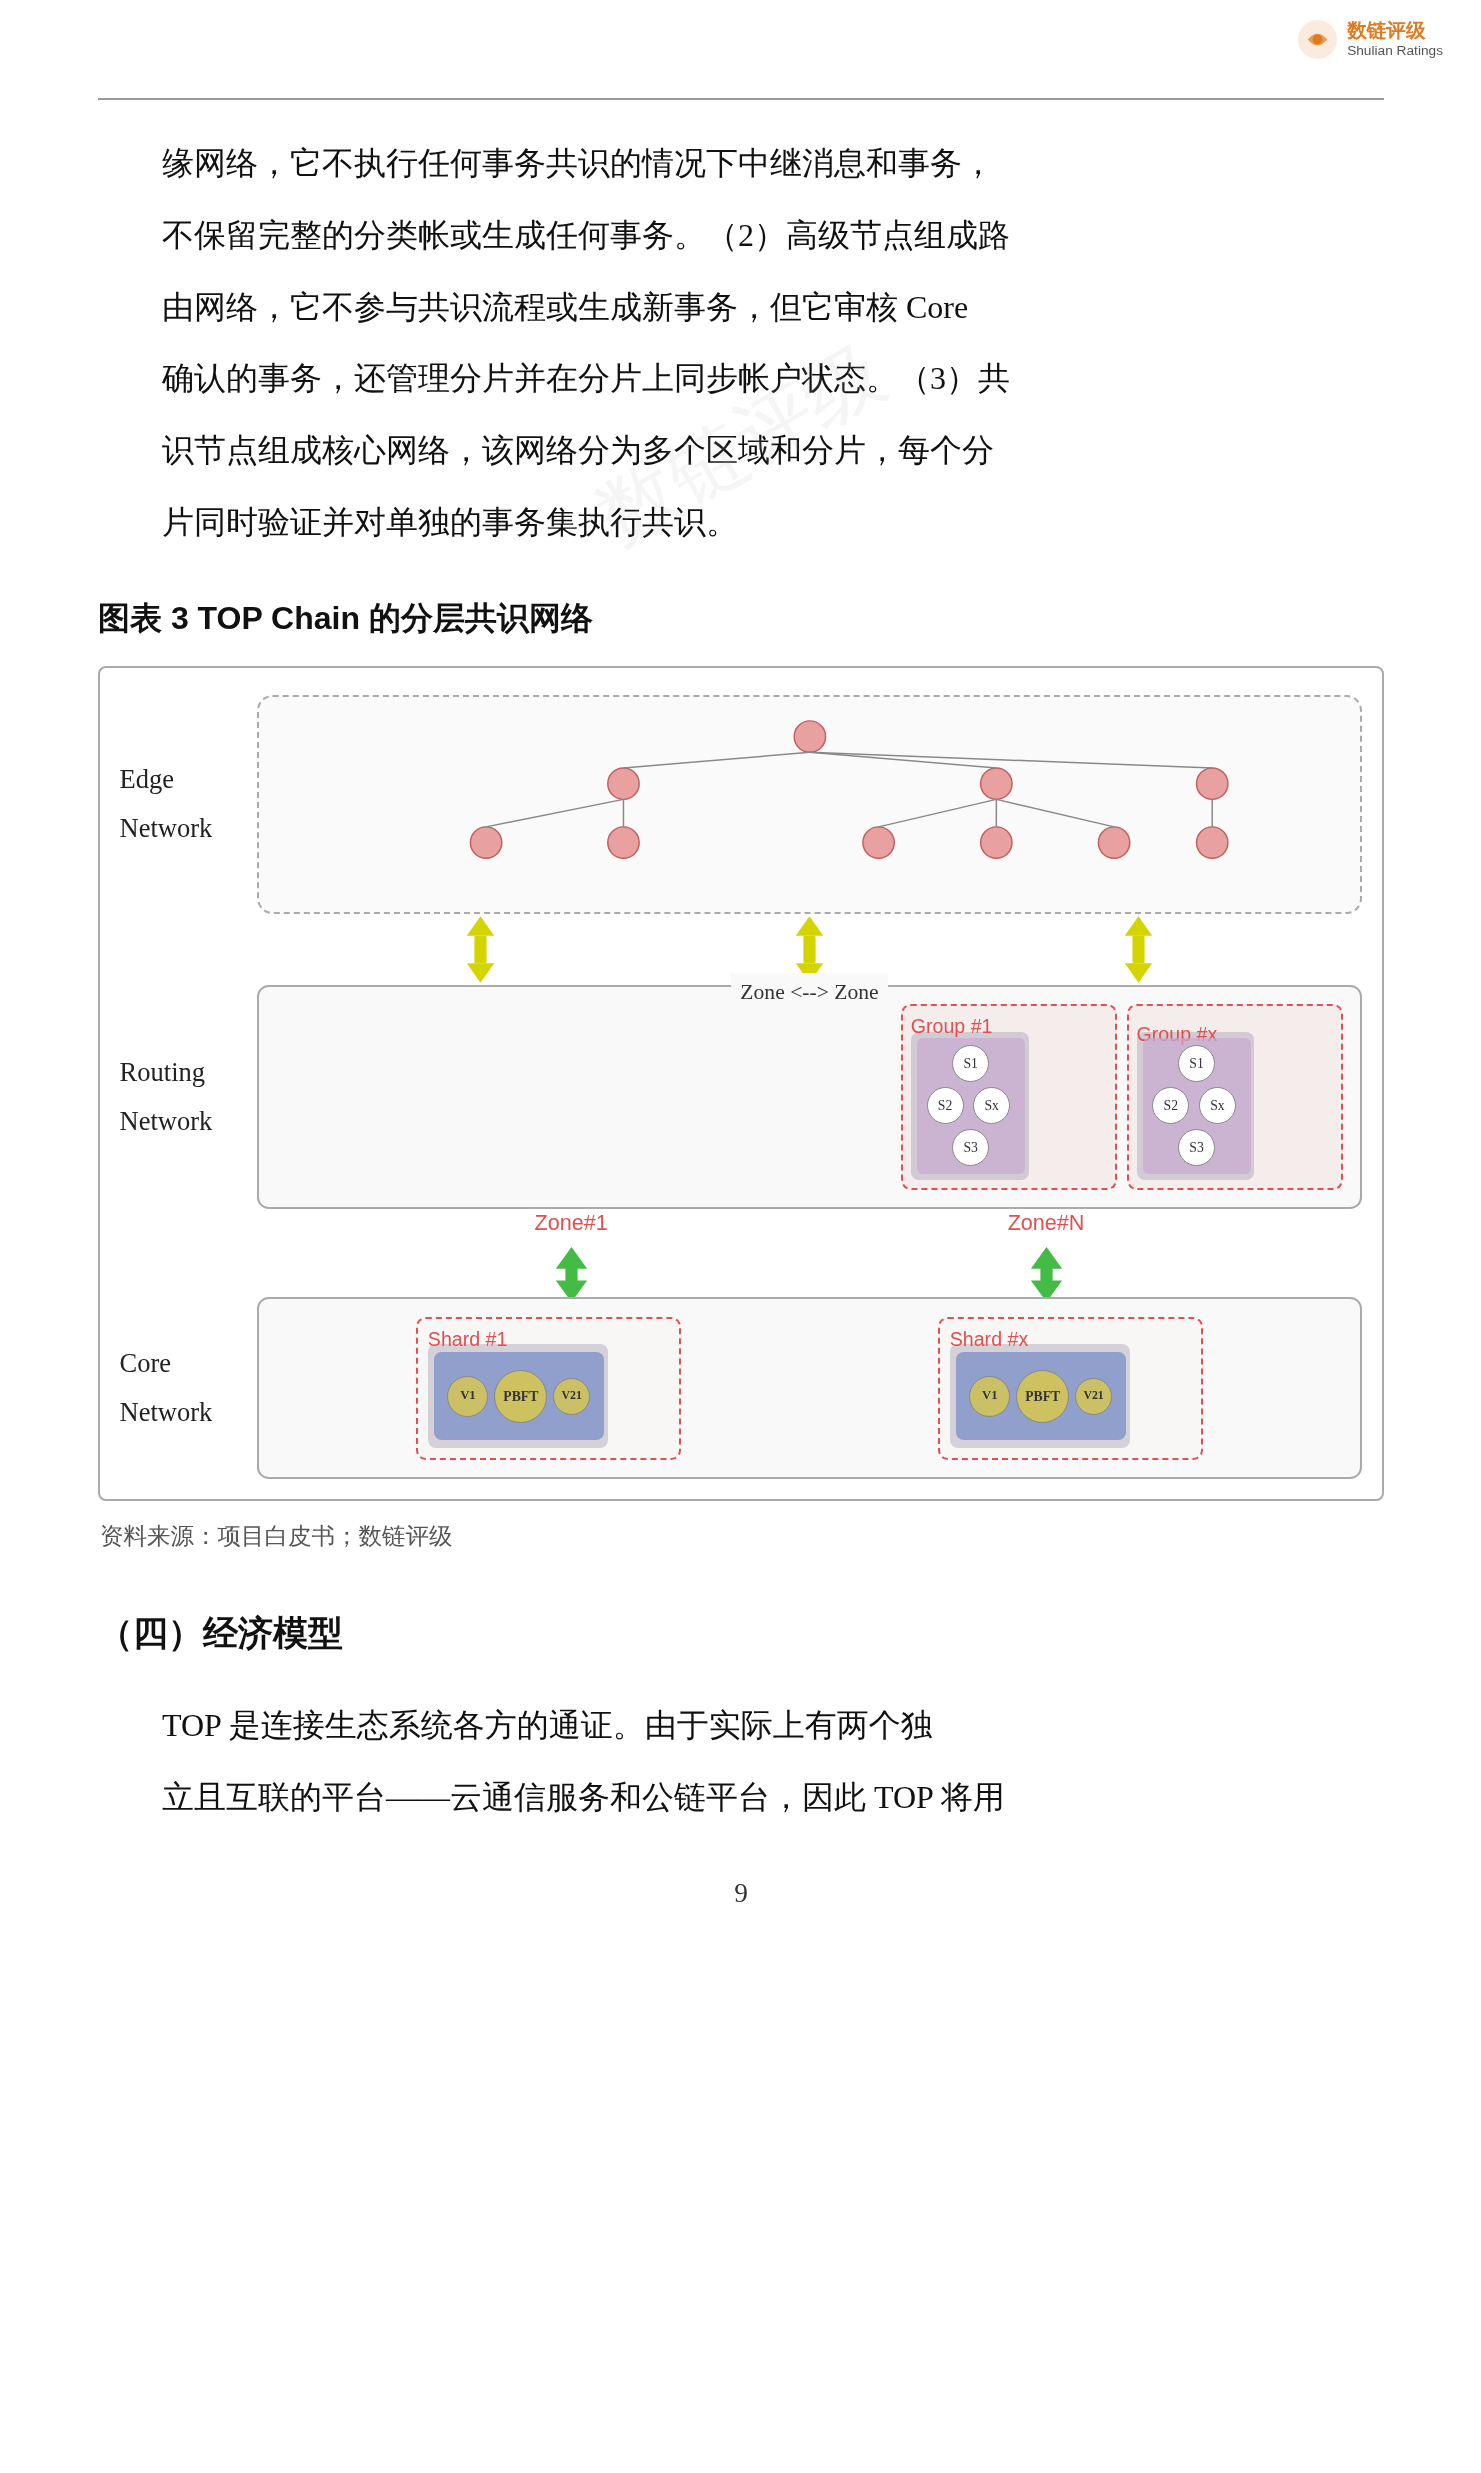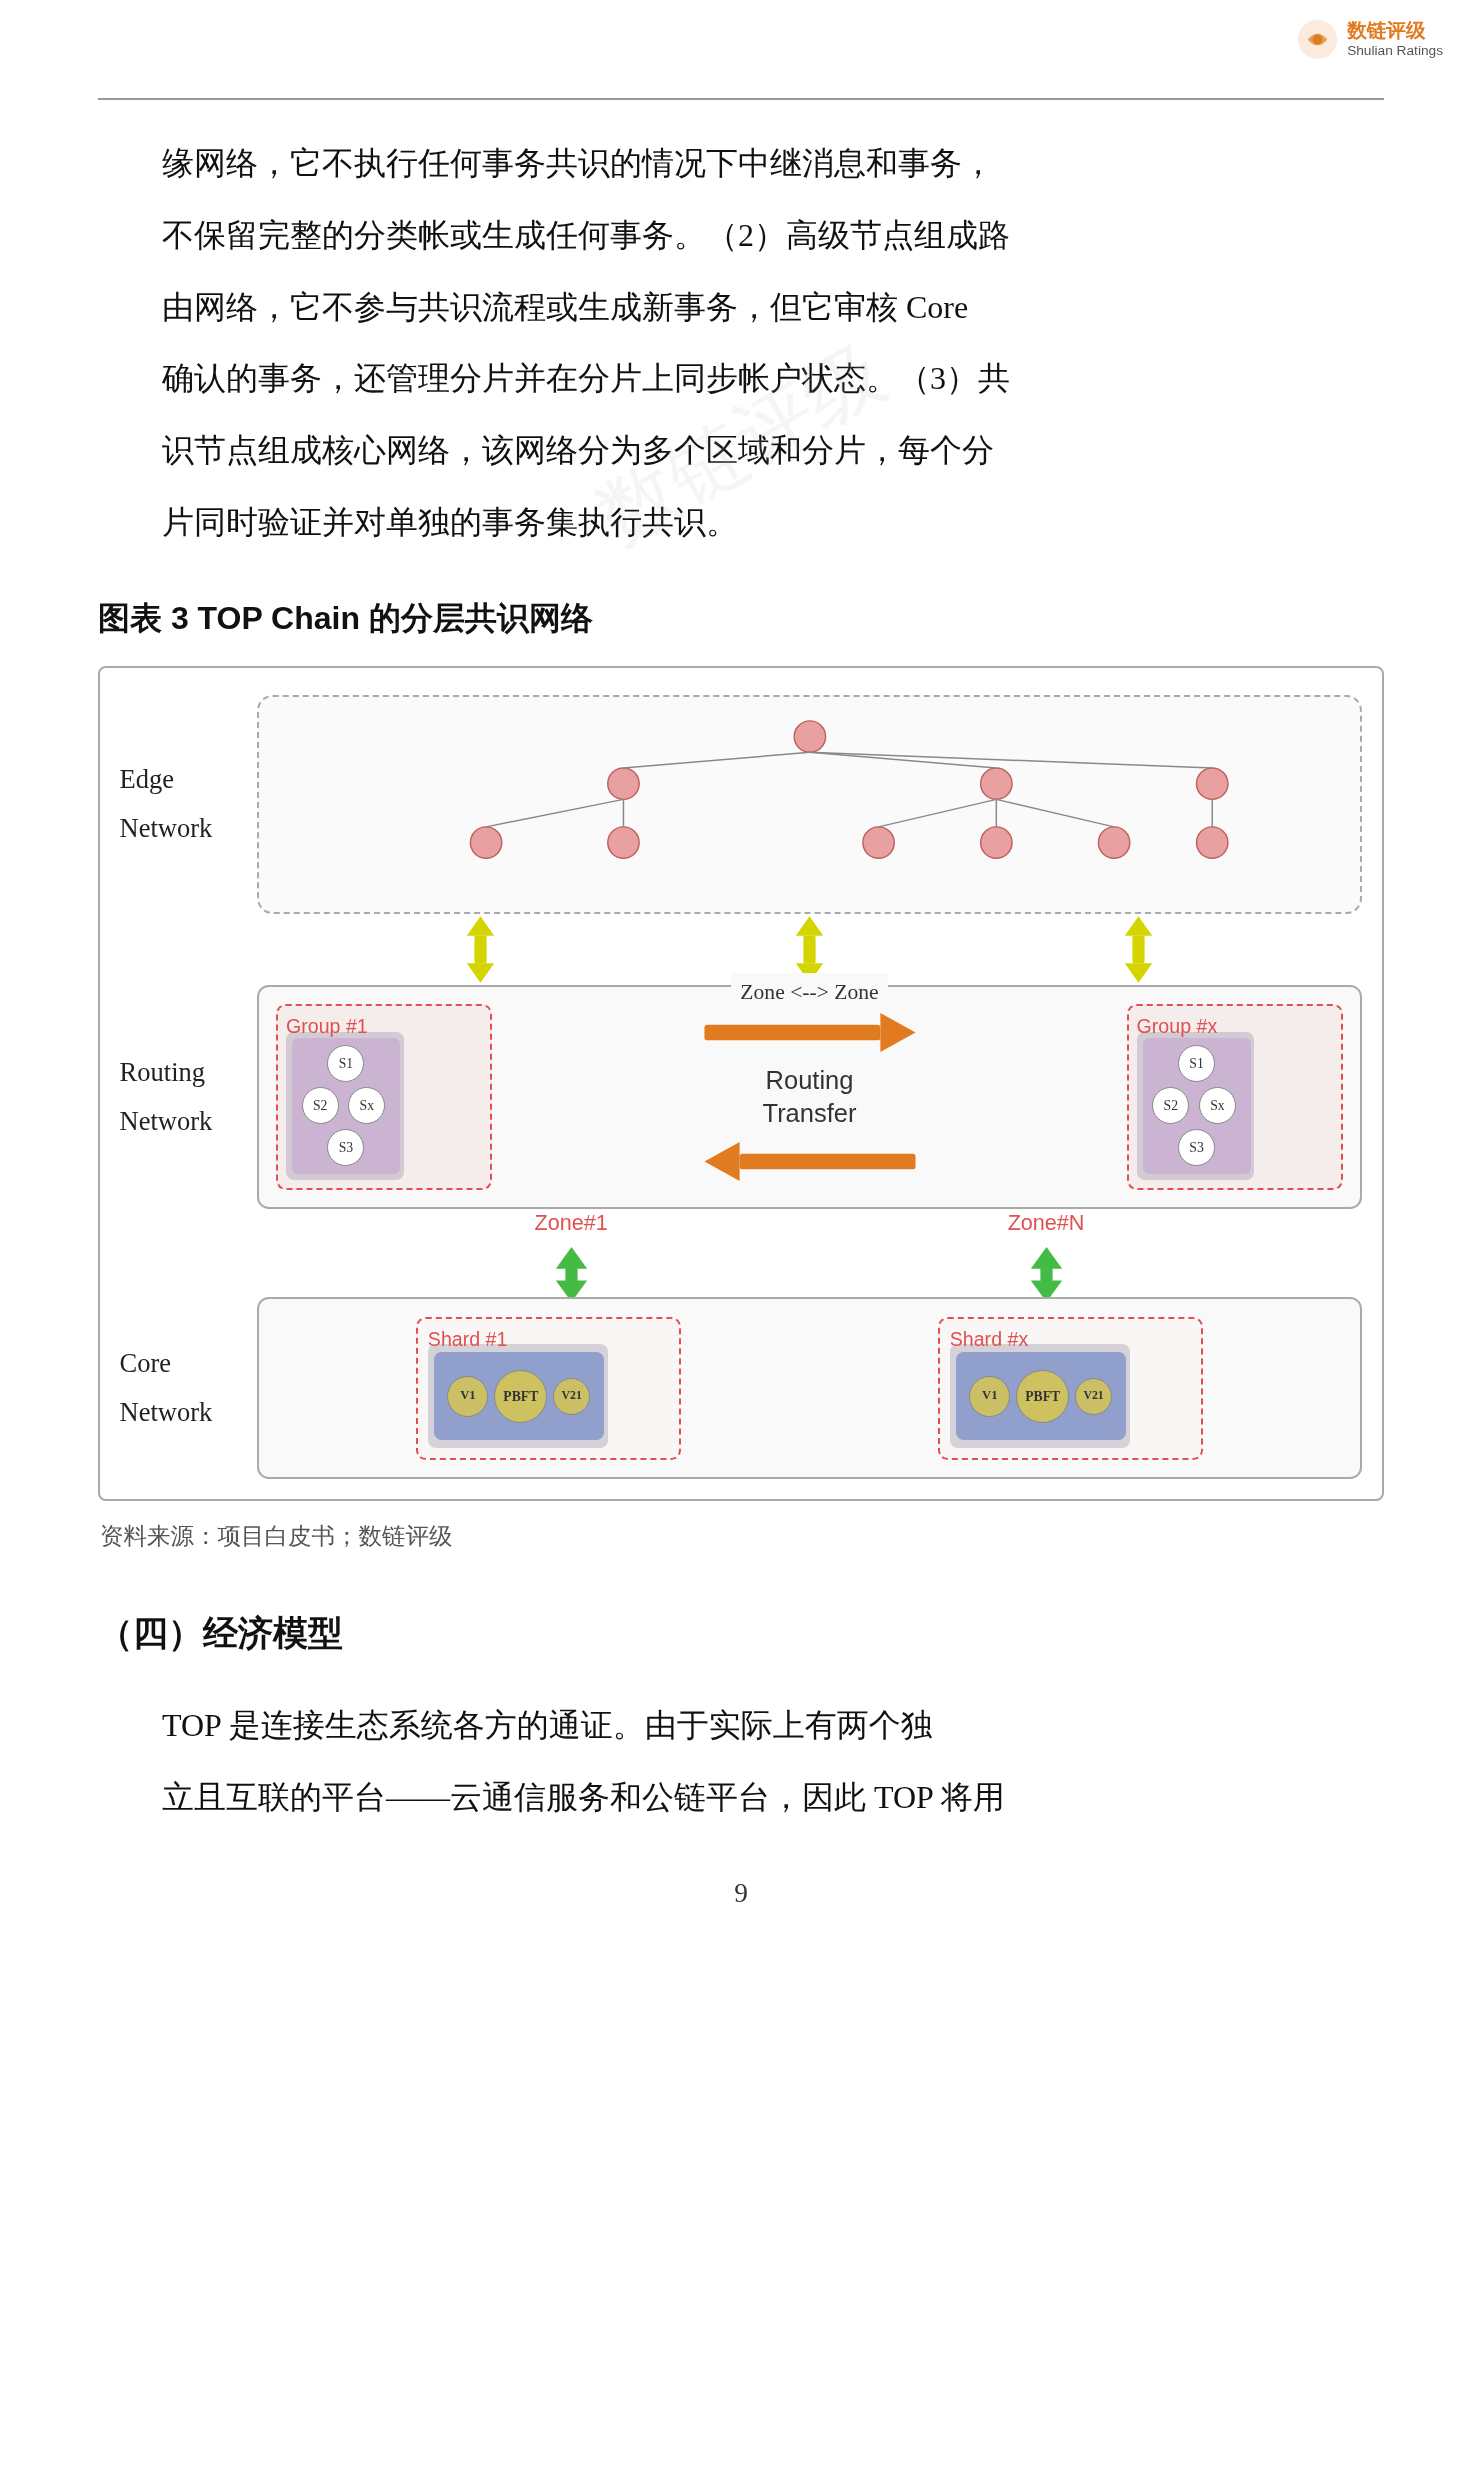--- a/index.html
+++ b/index.html
@@ -266,41 +266,23 @@
                   <div style="background:#fff; border:1.5px solid #888; border-radius:50%; width:37px; height:37px; display:flex; align-items:center; justify-content:center; font-size:13.7px; color:#333;">S2</div>
                   <div style="background:#fff; border:1.5px solid #888; border-radius:50%; width:37px; height:37px; display:flex; align-items:center; justify-content:center; font-size:13.7px; color:#333;">Sx</div>
                   <div style="grid-column:1/3; display:flex; justify-content:center;">
                     <div style="background:#fff; border:1.5px solid #888; border-radius:50%; width:37px; height:37px; display:flex; align-items:center; justify-content:center; font-size:13.7px; color:#333;">S3</div>
                   </div>
                 </div>
               </div>
             </div>
           </div>
 
-          <div style="display:flex; flex-direction:column; align-items:center; flex:1; gap:9.8px;">
-
-            <svg width="216" height="43" viewBox="0 0 220 44">
-              <defs>
-                <marker id="arrowR" markerWidth="10" markerHeight="7" refX="9" refY="3.5" orient="auto">
-                  <polygon points="0 0, 10 3.5, 0 7" fill="#e07b20"></polygon>
-                </marker>
-              </defs>
-              <rect x="2" y="14" width="180" height="16" fill="#e07b20" rx="3"></rect>
-              <polygon points="182,2 218,22 182,42" fill="#e07b20"></polygon>
-            </svg>
-            <div style="font-size:25.5px; color:#333; font-family:'SimHei',sans-serif; text-align:center; line-height:1.3;">Routing<br>Transfer</div>
-
-            <svg width="216" height="43" viewBox="0 0 220 44">
-              <polygon points="38,2 2,22 38,42" fill="#e07b20"></polygon>
-              <rect x="38" y="14" width="180" height="16" fill="#e07b20" rx="3"></rect>
-            </svg>
-          </div>
 
           <div style="border:2px dashed #e05050; border-radius:9.8px; padding:9.8px 7.8px 7.8px 7.8px; position:relative; background:rgba(220,160,160,0.15); min-width:216px;">
-            <span style="position:absolute; top:2px; left:7.8px; font-size:19.6px; color:#e05050; font-family:'SimHei',sans-serif;">Group #x</span>
+            <span style="position:absolute; top:10px; left:7.8px; font-size:19.6px; color:#e05050; font-family:'SimHei',sans-serif;">Group #x</span>
             <div style="margin-top:15.7px; display:flex; align-items:center;">
               <div style="background:rgba(160,155,175,0.4); border-radius:7.8px; padding:5.9px 3.9px 5.9px 5.9px; display:flex; align-items:center;">
                 <div style="background:rgba(200,170,210,0.7); border-radius:5.9px; padding:7.8px 9.8px; position:relative; display:grid; grid-template-columns:1fr 1fr; grid-template-rows:auto auto; gap:4.9px; min-width:108px;">
                   <div style="grid-column:1/3; display:flex; justify-content:center;">
                     <div style="background:#fff; border:1.5px solid #888; border-radius:50%; width:37px; height:37px; display:flex; align-items:center; justify-content:center; font-size:13.7px; color:#333;">S1</div>
                   </div>
                   <div style="background:#fff; border:1.5px solid #888; border-radius:50%; width:37px; height:37px; display:flex; align-items:center; justify-content:center; font-size:13.7px; color:#333;">S2</div>
                   <div style="background:#fff; border:1.5px solid #888; border-radius:50%; width:37px; height:37px; display:flex; align-items:center; justify-content:center; font-size:13.7px; color:#333;">Sx</div>
                   <div style="grid-column:1/3; display:flex; justify-content:center;">
                     <div style="background:#fff; border:1.5px solid #888; border-radius:50%; width:37px; height:37px; display:flex; align-items:center; justify-content:center; font-size:13.7px; color:#333;">S3</div>

